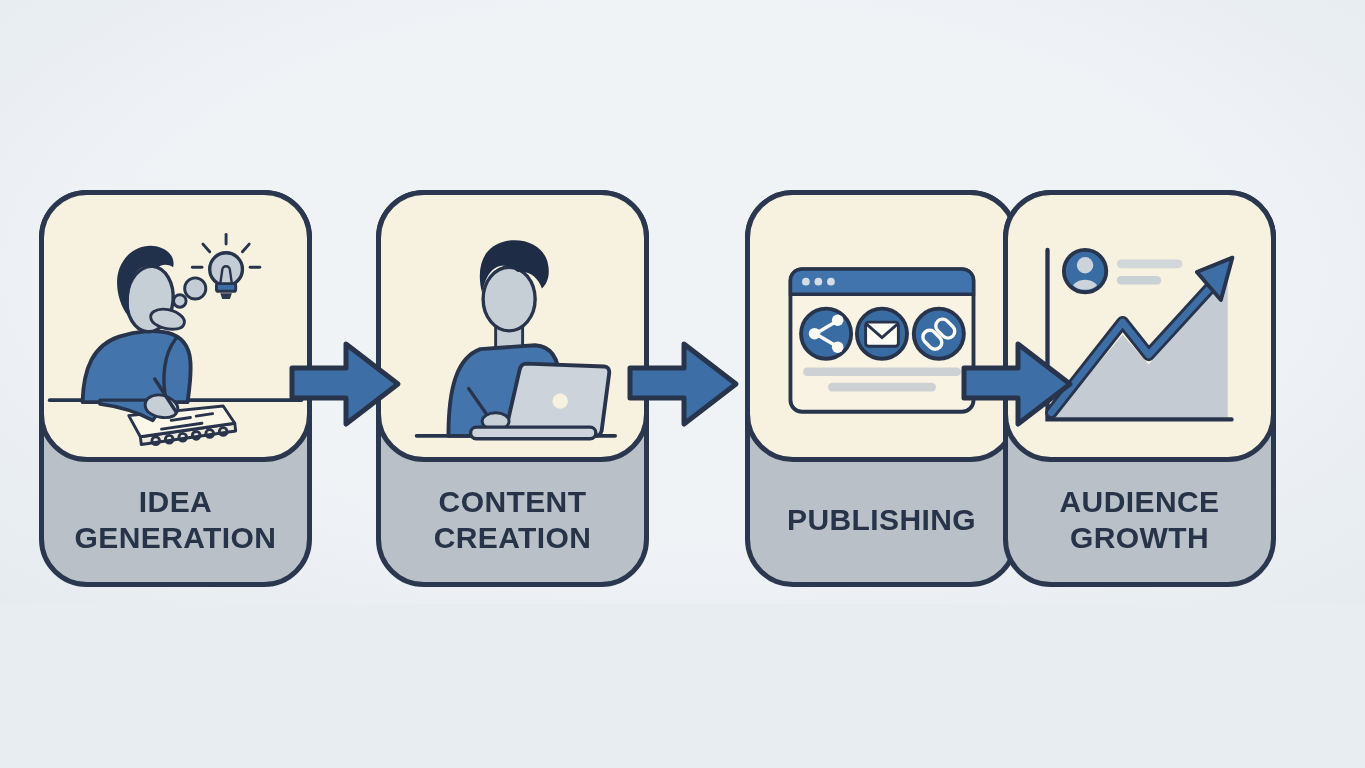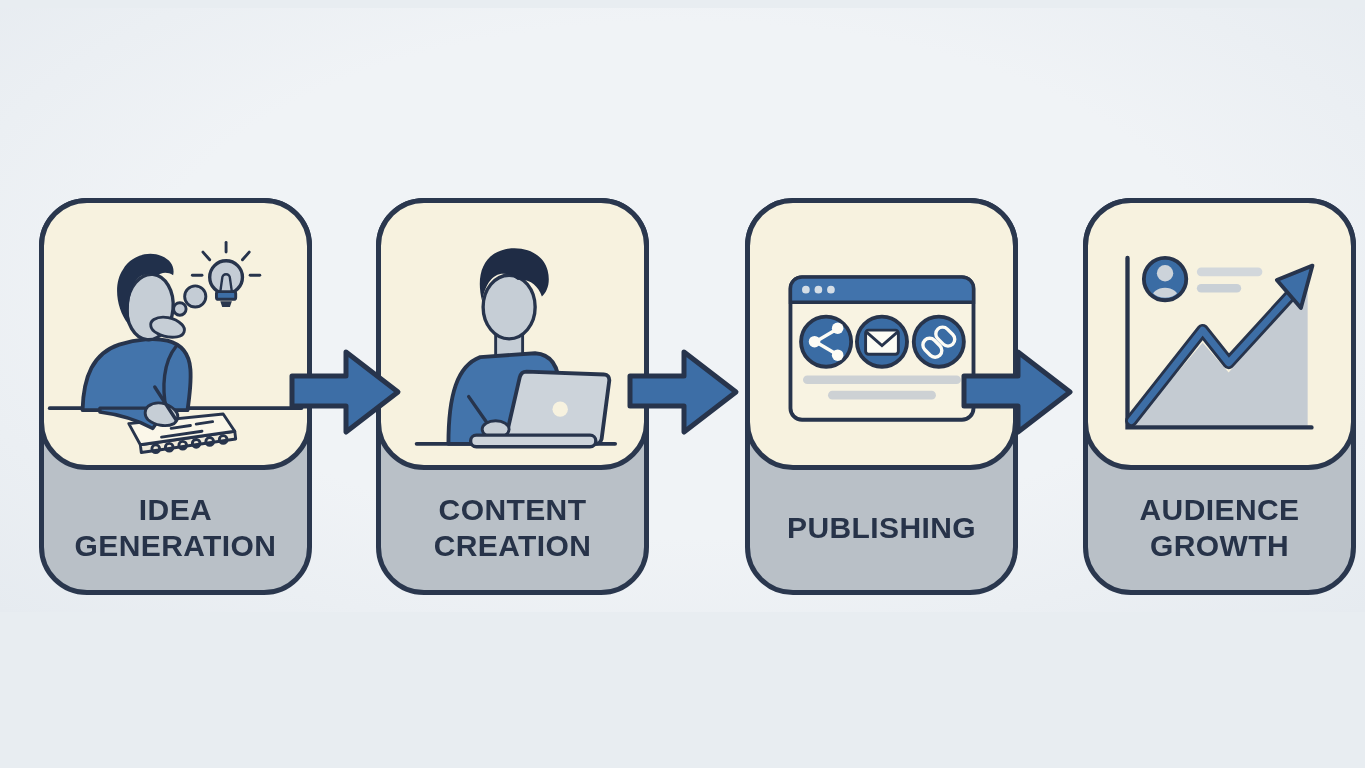--- a/index.html
+++ b/index.html
@@ -3,21 +3,21 @@
 <meta charset="utf-8">
 <style>
   html,body{margin:0;padding:0;}
   body{
     font-family:"Liberation Sans","DejaVu Sans",sans-serif;
     background:#e8edf1;
   }
   .stage{
     position:relative;
     width:1365px;height:604px;
-    margin:8px auto;
+    margin:0 auto;
     background:radial-gradient(ellipse at 50% 45%, #f0f3f6 55%, #e6ebf0 100%);
     overflow:hidden;
   }
   .card{
     position:absolute;
     top:190px;
     width:273px;height:397px;
     box-sizing:border-box;
     background:#b9c0c7;
     border:5px solid #2a374e;
@@ -42,21 +42,21 @@
     font-weight:bold;
     font-size:30px;
     line-height:36px;
     letter-spacing:.4px;
     color:#273349;
     white-space:pre-line;
   }
   .card1{left:39px;}
   .card2{left:376px;text-decoration:underline;}
   .card3{left:745px;}
-  .card4{left:1083px;text-decoration:underline;}
+  .card4{left:1003px;text-decoration:underline;}
   .connector{
     position:absolute;top:336px;width:114px;height:94px;z-index:5;
   }
   .connector1{left:288px;}
   .connector2{left:626px;}
   .connector3{left:960px;}
 </style>
 </head>
 <body>
 

